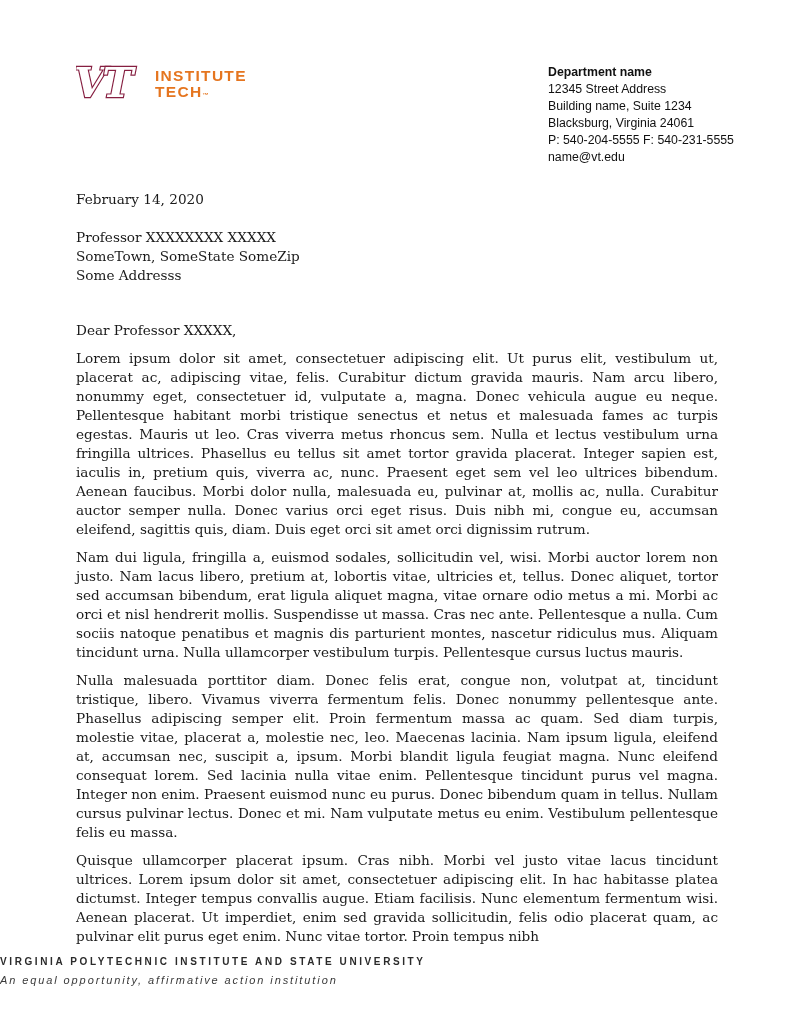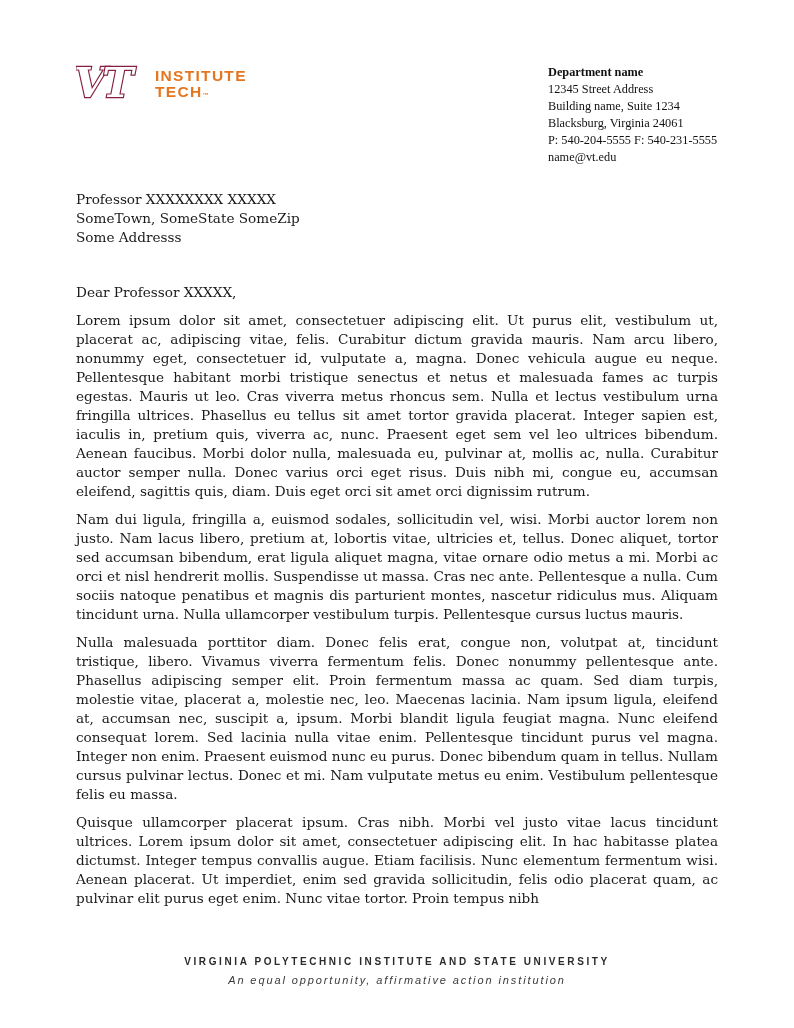--- a/index.html
+++ b/index.html
@@ -36,21 +36,21 @@
     letter-spacing: 1.3px;
     margin-top: 6px;
   }
   .wordmark .tm {
     font-size: 6px;
     letter-spacing: 0;
     vertical-align: baseline;
     color: #E5751F;
   }
   .dept-block {
-    font-family: Liberation Serif, serif;
+    font-family: Liberation Sans, sans-serif;
     font-size: 12.3px;
     line-height: 17px;
     color: #111111;
     width: 170px;
     white-space: nowrap;
     margin-top: 2px;
   }
   .dept-name { font-weight: bold; }
 
   
@@ -70,21 +70,20 @@
     margin-bottom: 9px;
     hyphens: auto;
   }
 
   
   .page-footer {
     position: absolute;
     left: 0;
     right: 0;
     bottom: 42px;
-    text-align: center;
     font-family: "Liberation Sans", sans-serif;
     color: #2b2b2b;
   }
   .footer-university {
     font-size: 10px;
     font-weight: bold;
     letter-spacing: 2.6px;
     margin-bottom: 7px;
   }
   .footer-tagline {
@@ -115,20 +114,21 @@
       <div class="dept-name">Department name</div>
       <div>12345 Street Address</div>
       <div>Building name, Suite 1234</div>
       <div>Blacksburg, Virginia 24061</div>
       <div>P: 540-204-5555 F: 540-231-5555</div>
       <div>name@vt.edu</div>
     </div>
   </header>
 
   <main class="letter-body">
+    <div class="date-line">February 14, 2020</div>
 
     <div class="recipient-block">
       <div>Professor XXXXXXXX XXXXX</div>
       <div>SomeTown, SomeState SomeZip</div>
       <div>Some Addresss</div>
     </div>
 
     <div class="salutation">Dear Professor XXXXX,</div>
 
     <p>Lorem ipsum dolor sit amet, consectetuer adipiscing elit. Ut purus elit, vestibulum ut, placerat ac, adipiscing vitae, felis. Curabitur dictum gravida mauris. Nam arcu libero, nonummy eget, consectetuer id, vulputate a, magna. Donec vehicula augue eu neque. Pellentesque habitant morbi tristique senectus et netus et malesuada fames ac turpis egestas. Mauris ut leo. Cras viverra metus rhoncus sem. Nulla et lectus vestibulum urna fringilla ultrices. Phasellus eu tellus sit amet tortor gravida placerat. Integer sapien est, iaculis in, pretium quis, viverra ac, nunc. Praesent eget sem vel leo ultrices bibendum. Aenean faucibus. Morbi dolor nulla, malesuada eu, pulvinar at, mollis ac, nulla. Curabitur auctor semper nulla. Donec varius orci eget risus. Duis nibh mi, congue eu, accumsan eleifend, sagittis quis, diam. Duis eget orci sit amet orci dignissim rutrum.</p>

